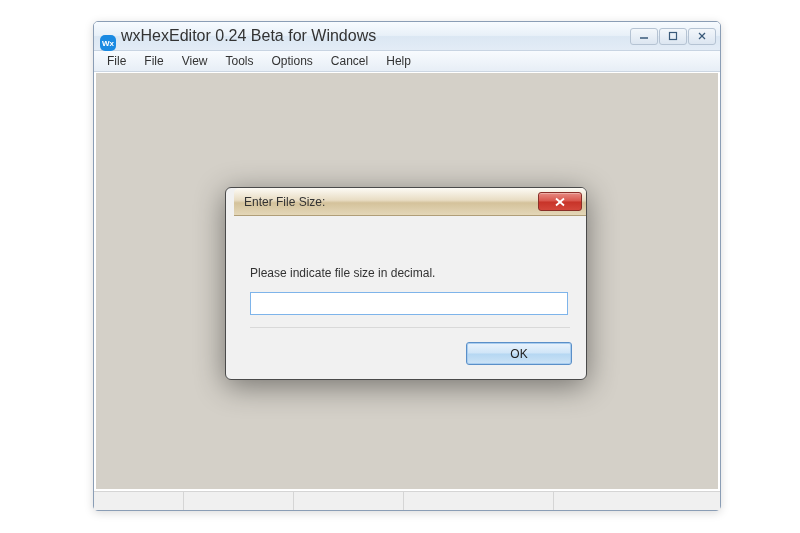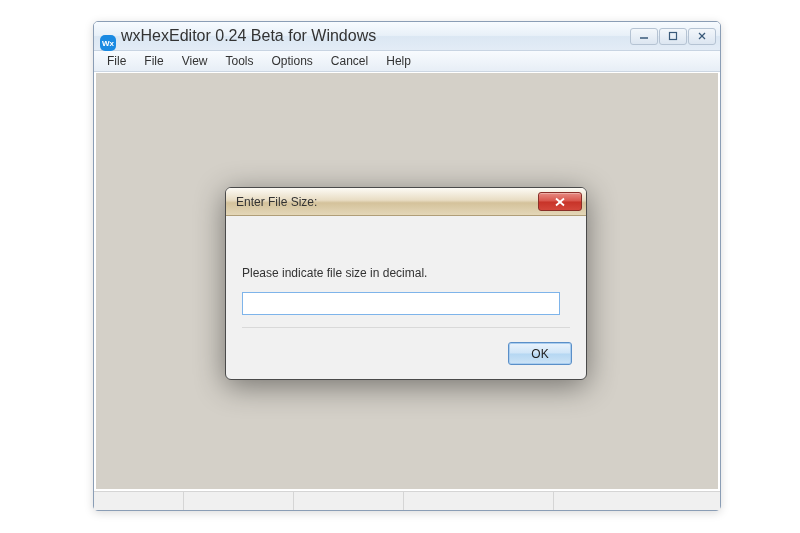--- a/index.html
+++ b/index.html
@@ -107,20 +107,21 @@
     
     .dialog {
       position: absolute;
       left: 225px;
       top: 187px;
       width: 362px;
       background: #f1f1f1;
       border: 1px solid #4a4a4a;
       border-radius: 6px;
       box-shadow: 0 6px 30px rgba(0,0,0,0.45);
+      padding-left: 8px;
     }
     .dlg-titlebar {
       height: 28px;
       background: linear-gradient(to bottom, #fdfbf5 0%, #e8dcc3 45%, #d4c29b 55%, #e4d7b8 100%);
       border-bottom: 1px solid #b09e78;
       border-radius: 5px 5px 0 0;
       display: flex;
       align-items: center;
       padding: 0 4px 0 10px;
     }
@@ -167,21 +168,21 @@
       border-top: 1px solid #d9d9d9;
       margin: 0 0 10px 0;
     }
     .dlg-buttons {
       display: flex;
       justify-content: flex-end;
       gap: 8px;
       padding: 0 14px 14px 14px;
     }
     .dlg-btn {
-      width: 64px;
+      width: 106px;
       height: 23px;
       border: 1px solid #8b8b8b;
       border-radius: 3px;
       background: linear-gradient(to bottom, #f7f7f7, #e3e3e3);
       font-family: inherit;
       font-size: 12px;
       color: #222;
       cursor: pointer;
     }
     .dlg-btn.primary {

